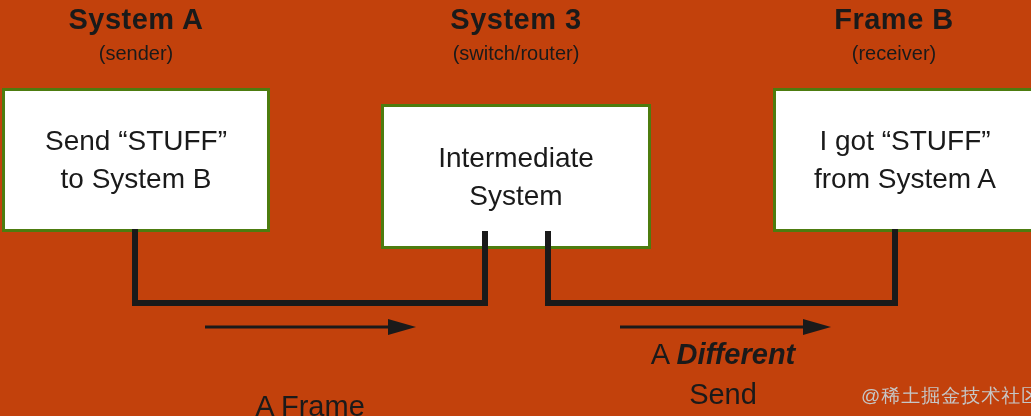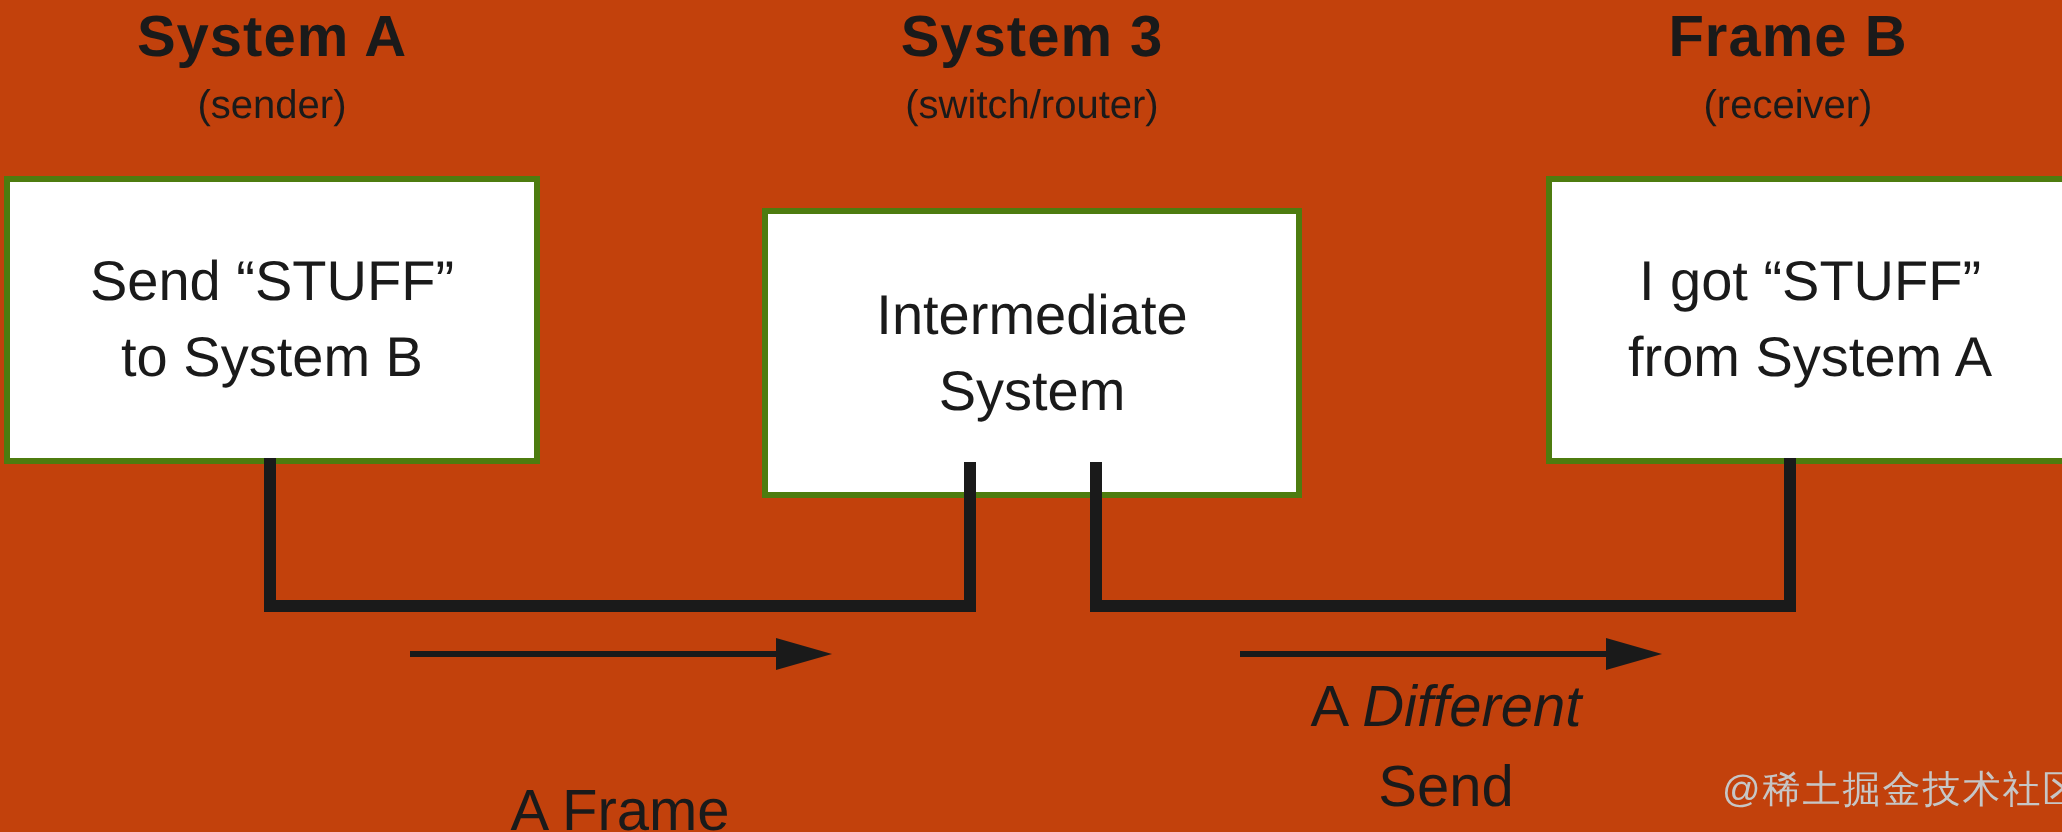--- a/index.html
+++ b/index.html
@@ -69,21 +69,21 @@
   .arrow-label {
     position: absolute;
     width: 220px;
     text-align: center;
     font-size: 29px;
     line-height: 40px;
     color: #1a1a1a;
   }
   .label-1 { left: 200px; top: 338px; margin-top: 48px; }
   .label-2 { left: 613px; top: 334px; }
-  .italic { font-style: italic; }
+  .italic { font-style: italic; font-weight: bold; }
   .watermark {
     position: absolute;
     left: 861px;
     top: 385px;
     font-size: 19px;
     line-height: 22px;
     color: #c6c6c6;
     letter-spacing: 1px;
     white-space: nowrap;
   }

